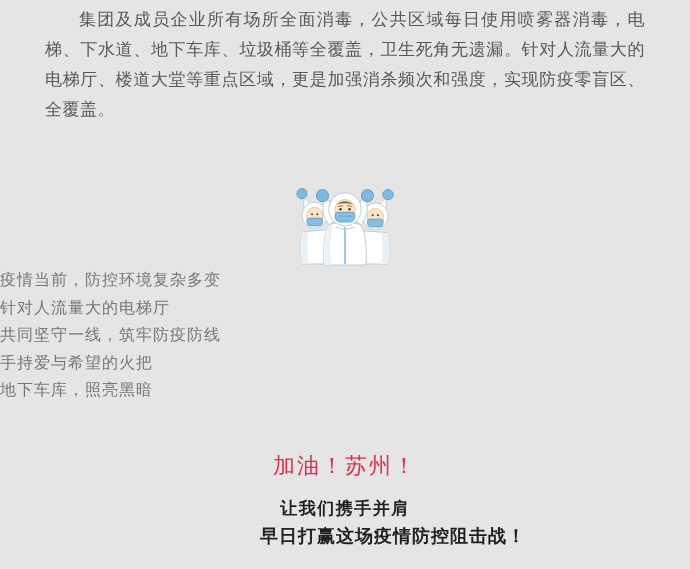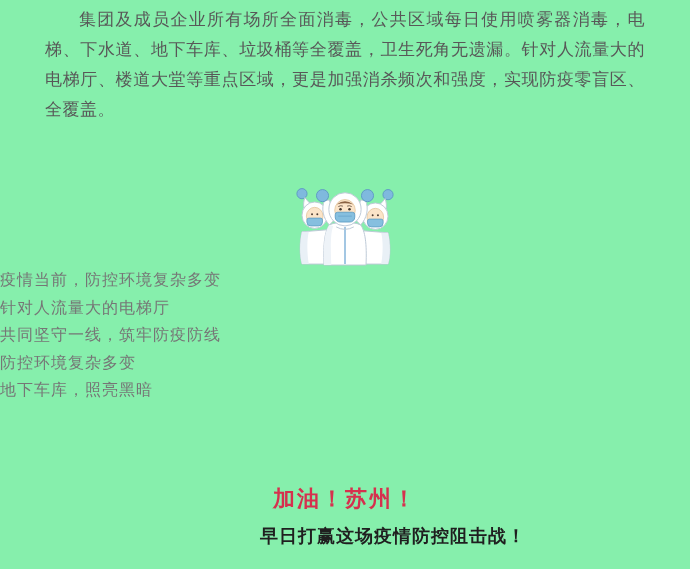--- a/index.html
+++ b/index.html
@@ -5,21 +5,21 @@
   * { margin: 0; padding: 0; box-sizing: border-box; }
   html, body { background: #ffffff; }
   body {
     font-family: "Liberation Sans", "DejaVu Sans", sans-serif;
     width: 690px;
   }
   .canvas {
     position: relative;
     width: 690px;
     height: 569px;
-    background: #86efac;
+    background: #e5e5e5;
     overflow: hidden;
   }
   .paragraph {
     position: absolute;
     left: 45px;
     top: 5px;
     width: 600px;
     font-size: 17px;
     line-height: 30px;
     letter-spacing: 0.5px;
@@ -39,26 +39,26 @@
     top: 266px;
     left: 0;
     width: 100%;
     font-size: 16px;
     line-height: 27.5px;
     letter-spacing: 1px;
     color: #767676;
   }
   .slogan-title {
     position: absolute;
-    top: 484px;
+    top: 451px;
     left: 0;
     width: 100%;
     text-align: center;
     font-size: 22px;
-    font-weight: bold;
+    font-weight: normal;
     letter-spacing: 2px;
     color: #d6304e;
   }
   .slogan-line1 {
     position: absolute;
     top: 497px;
     left: 0;
     width: 100%;
     text-align: center;
     font-size: 17px;
@@ -132,22 +132,23 @@
         <path d="M52.5,34 h15 a2.5,2.5 0 0 1 2.5,2.5 v2.5 a5,5 0 0 1 -5,5 h-10 a5,5 0 0 1 -5,-5 v-2.5 a2.5,2.5 0 0 1 2.5,-2.5 z" fill="#86bfdf" stroke="#5e9cc4" stroke-width="0.9"></path>
         <path d="M53,38 h14" stroke="#5e9cc4" stroke-width="0.6" fill="none"></path>
       </g>
     </svg>
   </div>
 
   <div class="poem">
     <div>疫情当前，防控环境复杂多变</div>
     <div>针对人流量大的电梯厅</div>
     <div>共同坚守一线，筑牢防疫防线</div>
-    <div>防控环境复杂多变</div>
+    <div>手持爱与希望的火把</div>
     <div>地下车库，照亮黑暗</div>
   </div>
 
   <div class="slogan-title">加油！苏州！</div>
 
+  <div class="slogan-line1">让我们携手并肩</div>
 
   <div class="slogan-line2">早日打赢这场疫情防控阻击战！</div>
 
 </div>
 
 </body></html>

